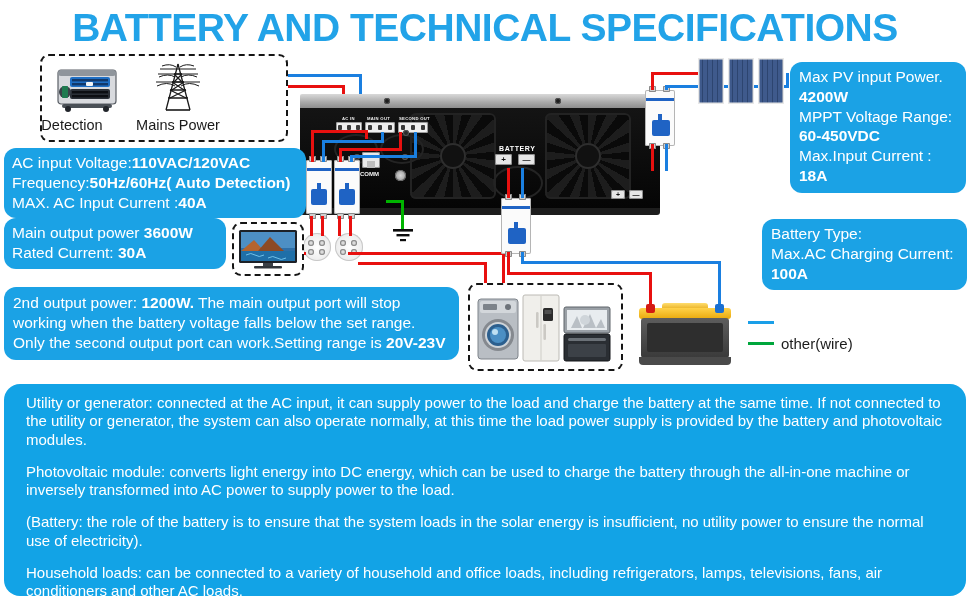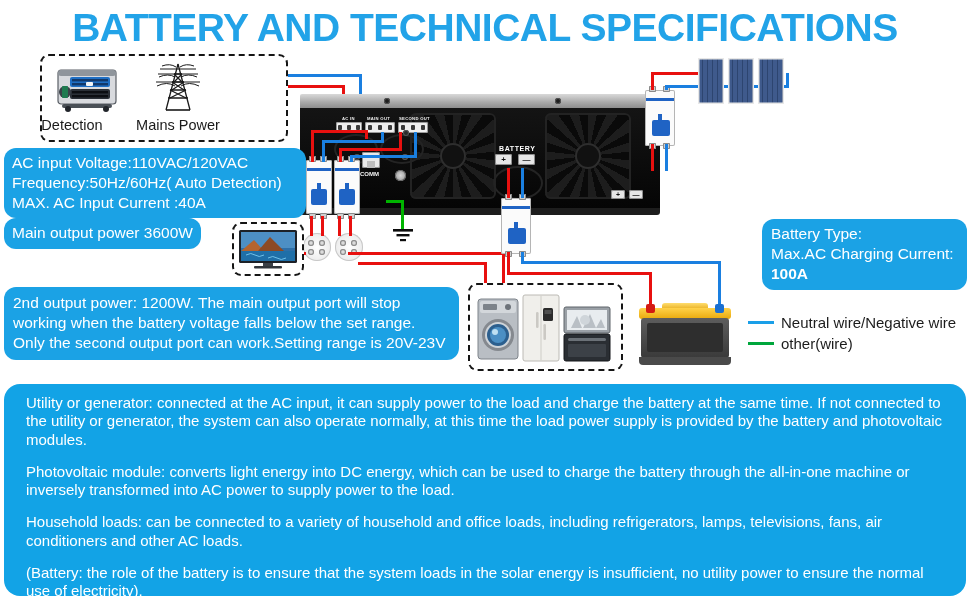--- a/index.html
+++ b/index.html
@@ -33,24 +33,24 @@
   .infobox {
     position: absolute;
     background: #1ba2e5;
     border-radius: 12px;
     color: #ffffff;
     font-family: "Liberation Sans", sans-serif;
     line-height: 1.28;
     box-sizing: border-box;
   }
   .infobox .ln { display: block; white-space: nowrap; }
-  .infobox b { font-weight: normal; }
+  .infobox b { font-weight: bold; }
 
   #box-ac-input   { left: 4px;  top: 148px; width: 302px; padding: 5px 8px 6px 8px; font-size: 15.5px; }
-  #box-main-out   { left: 4px;  top: 218px; width: 197px; padding: 5px 8px 6px 8px; font-size: 15.5px; }
+  #box-main-out   { left: 4px;  top: 218px; width: 222px; padding: 5px 8px 6px 8px; font-size: 15.5px; }
   #box-2nd-out    { left: 4px;  top: 287px; width: 455px; padding: 6px 9px 8px 9px; font-size: 15.5px; }
   #box-pv         { left: 790px; top: 62px;  width: 176px; padding: 5px 8px 7px 9px; font-size: 15.5px; }
   #box-battery    { left: 762px; top: 219px; width: 205px; padding: 5px 8px 7px 9px; font-size: 15.5px; }
   #box-2nd-out .ln { white-space: normal; }
 
   
   #desc-panel {
     position: absolute;
     left: 4px; top: 384px;
     width: 962px; height: 212px;
@@ -579,44 +579,52 @@
   </div>
 
   <div class="infobox" id="box-ac-input">
     <span class="ln"><span>AC input Voltage:</span><b>110VAC/120VAC</b></span>
     <span class="ln"><span>Frequency:</span><b>50Hz/60Hz( Auto Detection)</b></span>
     <span class="ln"><span>MAX. AC Input Current :</span><b>40A</b></span>
   </div>
 
   <div class="infobox" id="box-main-out">
     <span class="ln"><span>Main output power </span><b>3600W</b></span>
+    <span class="ln"><span>Rated Current: </span><b>30A</b></span>
   </div>
 
   <div class="infobox" id="box-2nd-out">
     <span class="ln"><span>2nd output power</span><span>: </span><b>1200W.</b><span> The main output port will stop working when the battery voltage falls below the set range. Only the second output port can work.Setting range is </span><b>20V-23V</b></span>
   </div>
 
+  <div class="infobox" id="box-pv">
+    <span class="ln">Max PV input Power.</span>
+    <span class="ln" style="font-weight:bold;">4200W</span>
+    <span class="ln">MPPT Voltage Range:</span>
+    <span class="ln" style="font-weight:bold;">60-450VDC</span>
+    <span class="ln">Max.Input Current :</span>
+    <span class="ln" style="font-weight:bold;">18A</span>
+  </div>
 
   <div class="infobox" id="box-battery">
     <span class="ln">Battery Type:</span>
     <span class="ln">Max.AC Charging Current:</span>
     <span class="ln" style="font-weight:bold;">100A</span>
   </div>
 
   <div id="legend">
     <div class="legend-row">
       <span class="legend-swatch" id="sw1" style="background: rgb(26, 159, 232);"></span>
-      <span class="legend-label">Neutral wire/Negative wire</span>
     </div>
     <div class="legend-row">
       <span class="legend-swatch" id="sw2" style="background: rgb(0, 166, 60);"></span>
       <span class="legend-label">other(wire)</span>
     </div>
   </div>
 
   <div id="desc-panel">
     <p>Utility or generator: connected at the AC input, it can supply power to the load and charge the battery at the same time. If not connected to the utility or generator, the system can also operate normally, at this time the load power supply is provided by the battery and photovoltaic modules.</p>
     <p>Photovoltaic module: converts light energy into DC energy, which can be used to charge the battery through the all-in-one machine or inversely transformed into AC power to supply power to the load.</p>
+    <p>(Battery: the role of the battery is to ensure that the system loads in the solar energy is insufficient, no utility power to ensure the normal use of electricity).</p>
     <p>Household loads: can be connected to a variety of household and office loads, including refrigerators, lamps, televisions, fans, air conditioners and other AC loads.</p>
-    <p>(Battery: the role of the battery is to ensure that the system loads in the solar energy is insufficient, no utility power to ensure the normal use of electricity).</p>
   </div>
 
 </div>
 
 </body></html>

